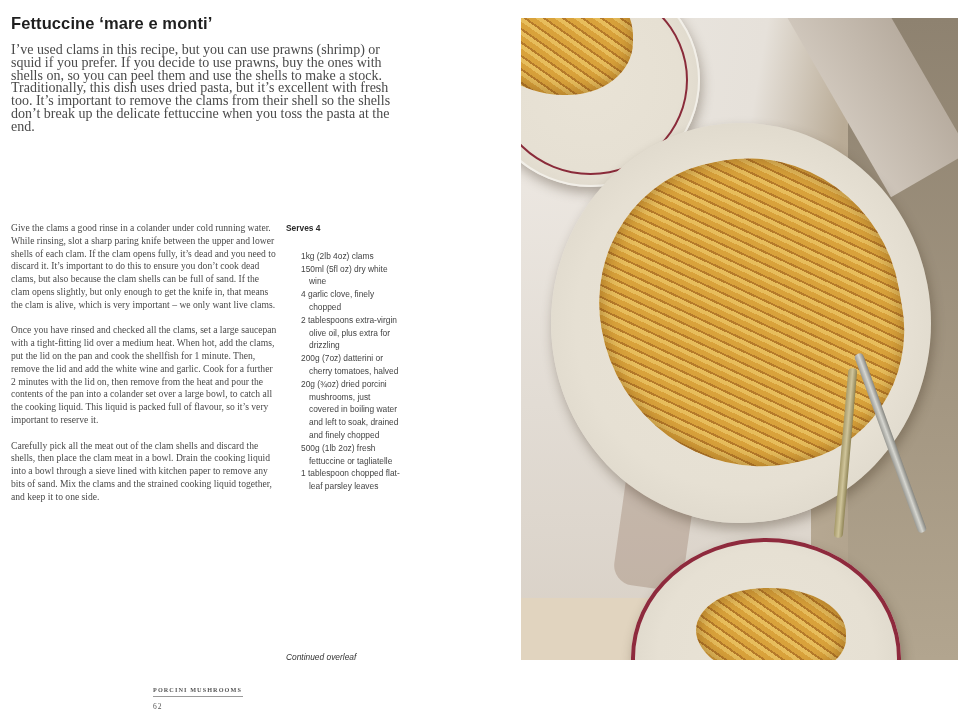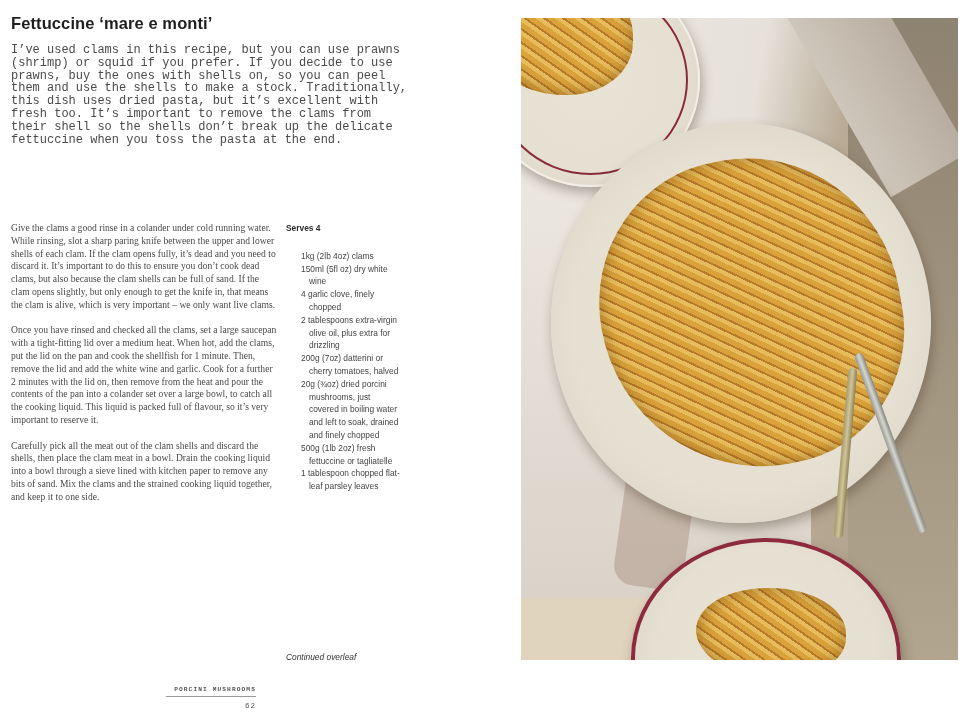--- a/index.html
+++ b/index.html
@@ -9,21 +9,21 @@
       color: #3a3a3a;
     }
     .title {
       position: absolute; left: 11px; top: 14px;
       font-family: "Liberation Sans", sans-serif;
       font-weight: bold; font-size: 16.5px; color: #1f1f1f;
       margin: 0; letter-spacing: 0.1px;
     }
     .intro {
       position: absolute; left: 11px; top: 44px; width: 400px;
-      font-family: Liberation Mono, monospace; font-size: 12px; line-height: 12.8px;
+      font-family: Liberation Serif, serif; font-size: 14px; line-height: 12.8px;
       color: #4a4a4a; margin: 0;
     }
     .method {
       position: absolute; left: 11px; top: 222px; width: 266px;
     }
     .method p {
       font-family: "Liberation Serif", serif; font-size: 9.6px; line-height: 12.8px;
       color: #4a4a4a; margin: 0 0 12.8px 0;
     }
     .ingredients {
@@ -32,22 +32,22 @@
       color: #444;
     }
     .ingredients .serves { font-weight: bold; color: #2a2a2a; }
     .ingredients ul { list-style: none; padding: 0; margin: 15px; }
     .ingredients li { padding-left: 8px; text-indent: -8px; }
     .continued {
       position: absolute; left: 286px; top: 652px;
       font-family: "Liberation Sans", sans-serif; font-style: italic; font-size: 8.4px; color: #333;
     }
     .footer {
-      position: absolute; left: 166px; top: 686px; width: 90px; text-align: right;
-      font-family: Liberation Mono, monospace;
+      position: absolute; left: 153px; top: 686px; width: 90px; text-align: left;
+      font-family: Liberation Serif, serif;
     }
     .footer .section {
       font-size: 6.2px; letter-spacing: 1.1px; font-weight: bold; color: #555;
       padding-bottom: 3px; border-bottom: 1px solid #999;
     }
     .footer .page { font-size: 7.5px; color: #555; margin-top: 5px; letter-spacing: 1px; }
 
     
     .photo {
       position: absolute; left: 521px; top: 18px; width: 437px; height: 642px;

